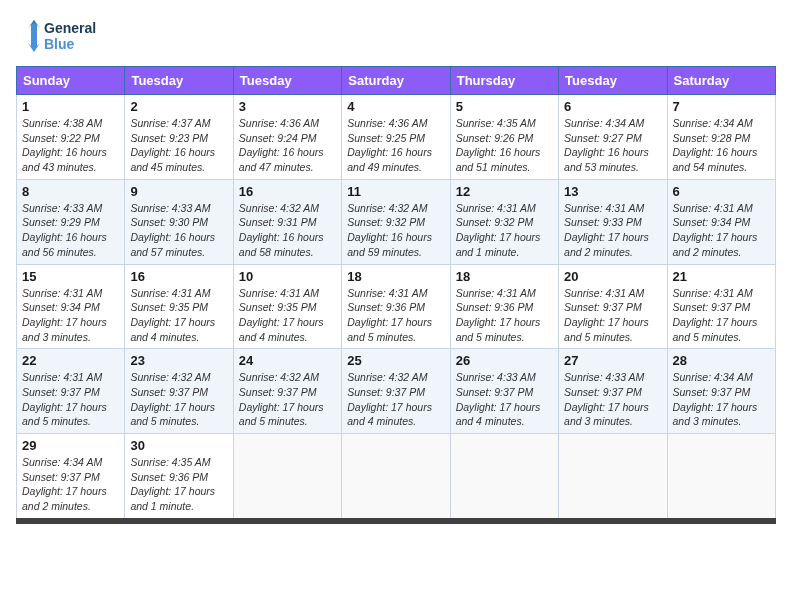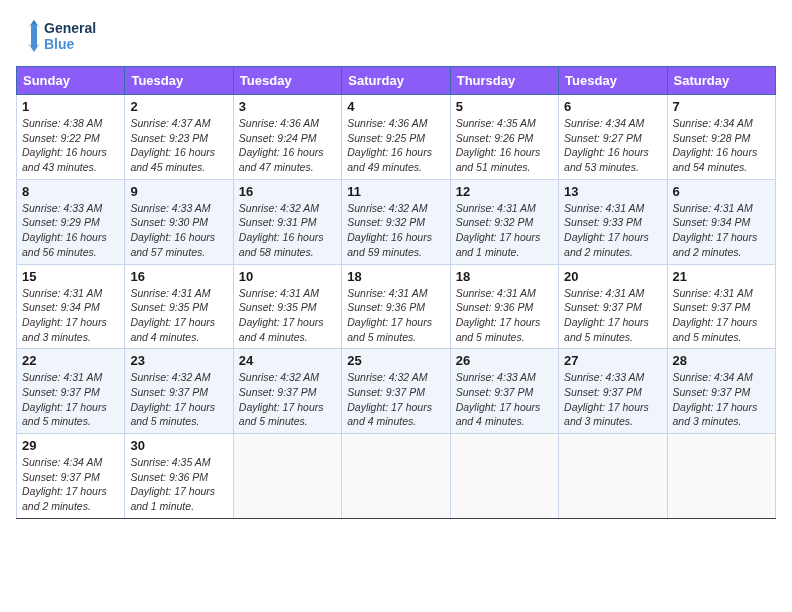--- a/index.html
+++ b/index.html
@@ -68,21 +68,21 @@
     .day-detail {
       color: #333;
       font-size: 10.5px;
       line-height: 1.4;
       font-style: italic;
     }
     .empty-cell {
       background: #f9f9f9 !important;
     }
     .last-row td {
-      border-bottom: 1px solid #404040;
+      border-bottom: 6px solid #404040;
     }
   </style>
 </head>
 <body>
 
 <div class="header-row">
   <div class="logo">
   <svg width="100" height="42" viewBox="0 0 100 42">
     <text x="28" y="17" font-size="14" font-weight="bold" fill="#1a3a5c" font-family="Arial">General</text>
     <text x="28" y="33" font-size="14" font-weight="bold" fill="#4a90d9" font-family="Arial">Blue</text>

